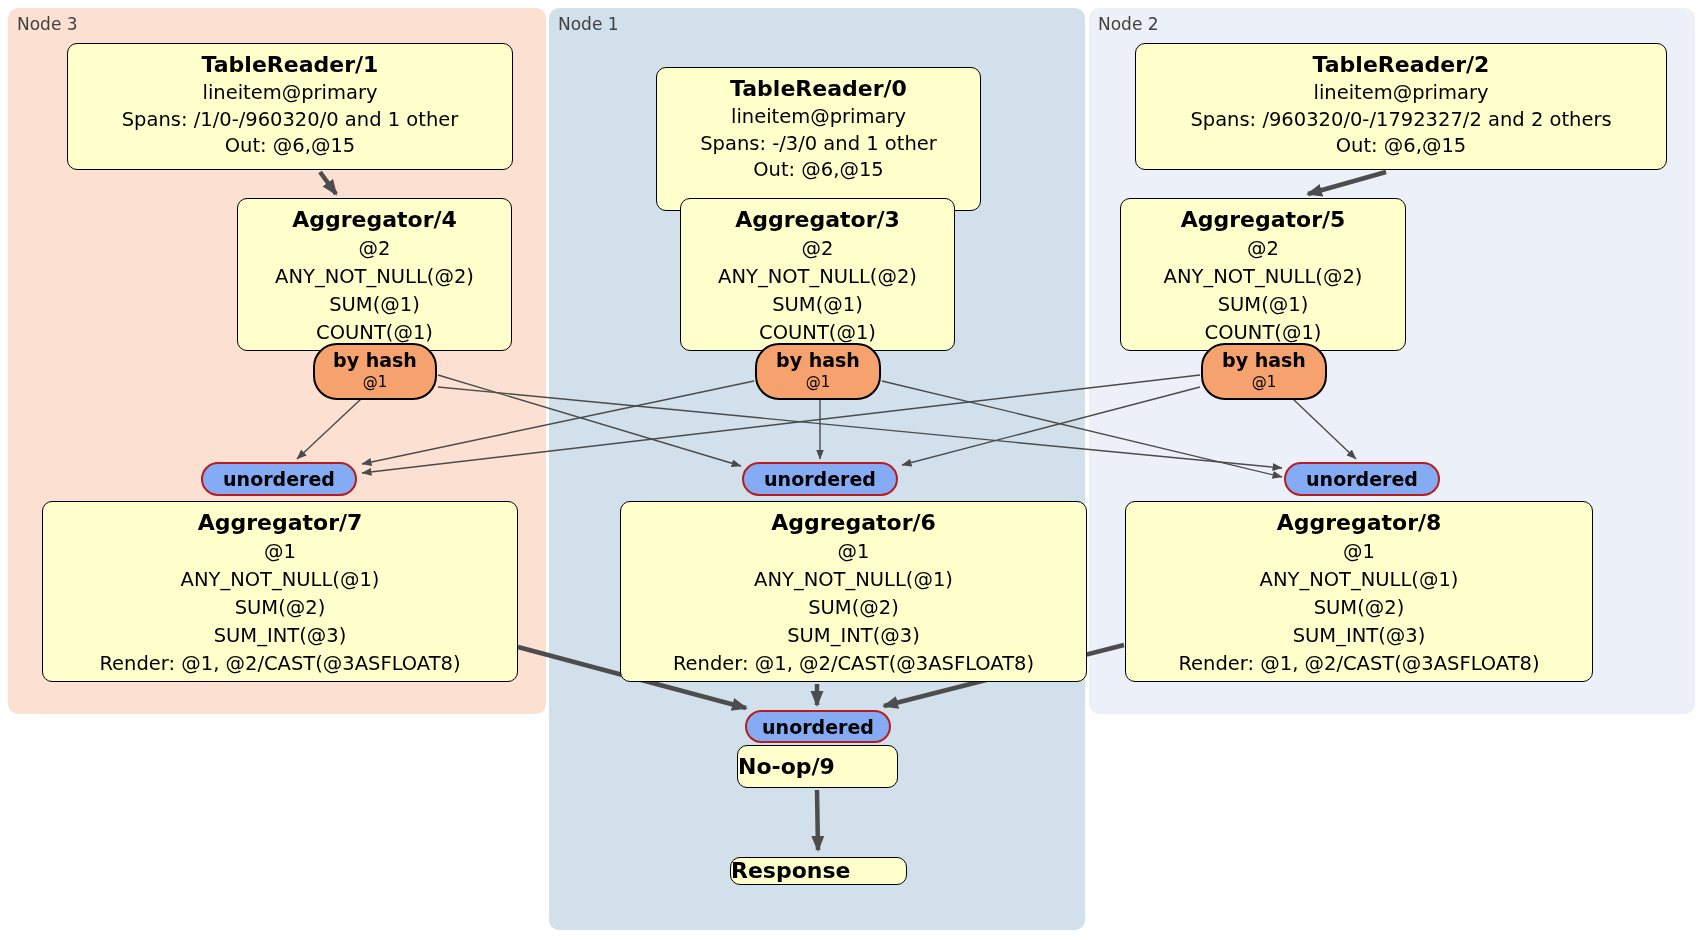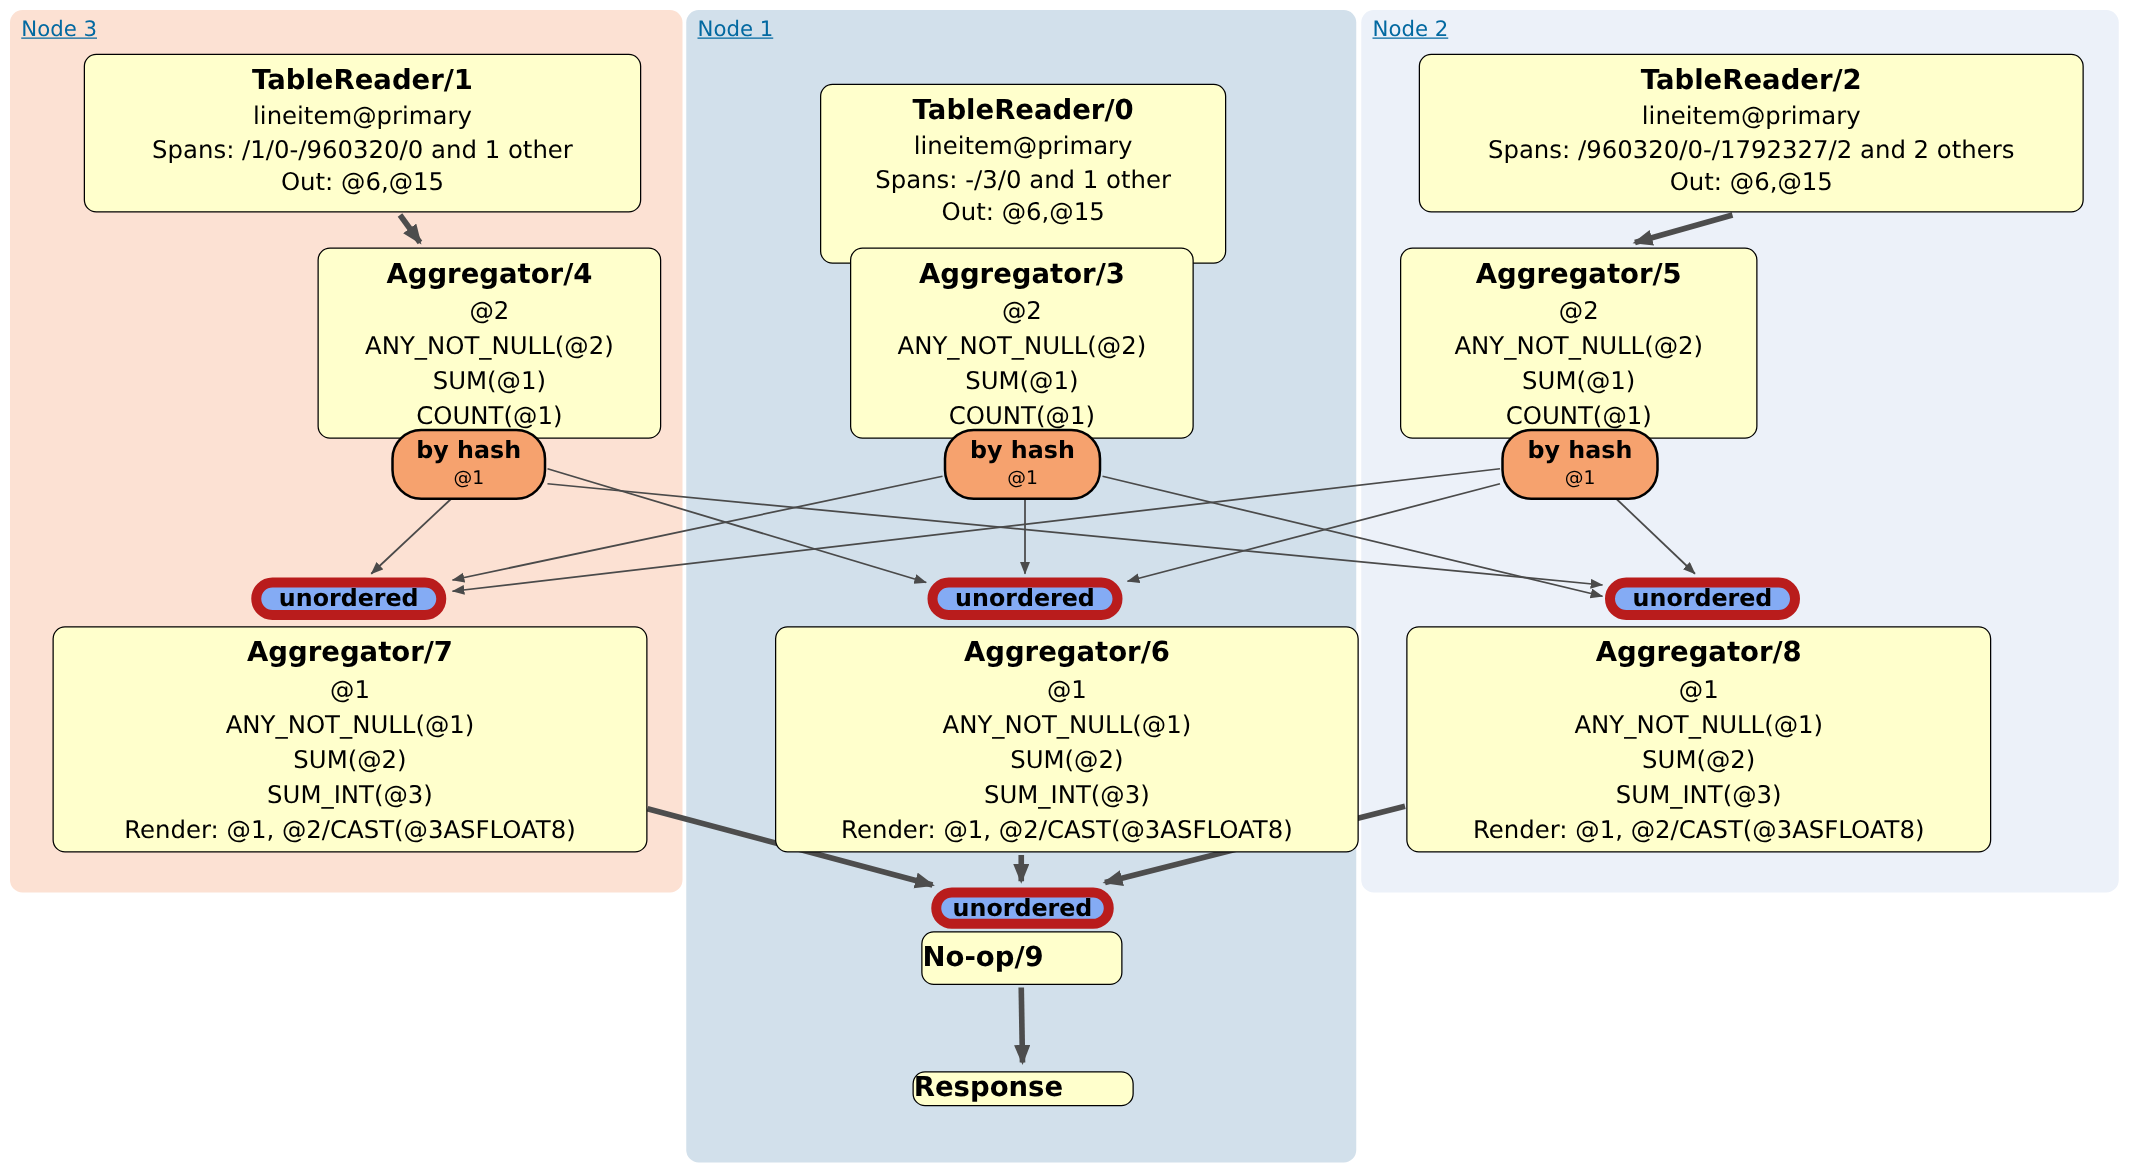--- a/index.html
+++ b/index.html
@@ -1,39 +1,39 @@
 <!DOCTYPE html>
 <html style="--node3_bg: #fce1d3; --node1_bg: #d2e0eb; --node2_bg: #ecf1f9; --box_bg: #ffffcc; --byhash_bg: #f6a26e; --unordered_bg: #84abf4; --edge_thin: #4a4a4a; --edge_thick: #4d4d4d;"><head>
 <meta charset="utf-8">
 <style>
   html,body{margin:0;padding:0;background:#ffffff;}
   .canvas{
     position:relative;width:1708px;height:940px;overflow:hidden;
     font-family:"DejaVu Sans","Liberation Sans",sans-serif;color:#000;
   }
   .region{position:absolute;border-radius:10px;z-index:1;}
-  .region-label{font-size:17px;color:#0369a1;padding:6px 0 0 9px;text-decoration:underline;}
+  .region-label{font-size:17px;color:#404040;padding:6px 0 0 9px;}
   .edges{position:absolute;left:0;top:0;z-index:2;}
   .pbox{
     position:absolute;background:var(--box_bg,#ffffcc);border:1.6px solid #000;
     border-radius:10px;z-index:3;text-align:center;box-sizing:border-box;padding-top:6px;
   }
   .pbox-title{font-size:22px;font-weight:bold;line-height:30px;}
   .pbox-line{font-size:19.5px;line-height:26.5px;}
   .pbox.aggtop .pbox-line{line-height:28px;}
   .pbox.aggbot .pbox-line{line-height:28px;}
   .pbox.mini{padding-top:0;display:flex;align-items:center;justify-content:flex-start;}
   .byhash{
     position:absolute;background:var(--byhash_bg,#f6a26e);border:2px solid #000;
     border-radius:24px;z-index:4;text-align:center;box-sizing:border-box;padding-top:3px;
   }
   .byhash-label{font-size:19px;font-weight:bold;line-height:24px;}
   .byhash-sub{font-size:15px;line-height:20px;}
   .unordered{
-    position:absolute;background:var(--unordered_bg,#84abf4);border:8px solid #b91c1c;
+    position:absolute;background:var(--unordered_bg,#84abf4);border:2px solid #b91c1c;
     border-radius:18px;z-index:4;display:flex;align-items:center;justify-content:center;
     box-sizing:border-box;font-size:19px;font-weight:bold;
   }
 </style>
 </head>
 <body>
 
 <div class="canvas">
 
   <div class="region" style="left:8px;top:8px;width:538px;height:706px;background:var(--node3_bg,#fce1d3);">
@@ -91,21 +91,21 @@
     <div class="pbox-line">Spans: -/3/0 and 1 other</div>
     <div class="pbox-line">Out: @6,@15</div>
   </div>
   <div class="pbox" style="left:1135px;top:43px;width:532px;height:127px;">
     <div class="pbox-title">TableReader/2</div>
     <div class="pbox-line">lineitem@primary</div>
     <div class="pbox-line">Spans: /960320/0-/1792327/2 and 2 others</div>
     <div class="pbox-line">Out: @6,@15</div>
   </div>
 
-  <div class="pbox aggtop" style="left:254px;top:198px;width:275px;height:153px;">
+  <div class="pbox aggtop" style="left:237px;top:198px;width:275px;height:153px;">
     <div class="pbox-title">Aggregator/4</div>
     <div class="pbox-line">@2</div>
     <div class="pbox-line">ANY_NOT_NULL(@2)</div>
     <div class="pbox-line">SUM(@1)</div>
     <div class="pbox-line">COUNT(@1)</div>
   </div>
   <div class="pbox aggtop" style="left:680px;top:198px;width:275px;height:153px;">
     <div class="pbox-title">Aggregator/3</div>
     <div class="pbox-line">@2</div>
     <div class="pbox-line">ANY_NOT_NULL(@2)</div>

